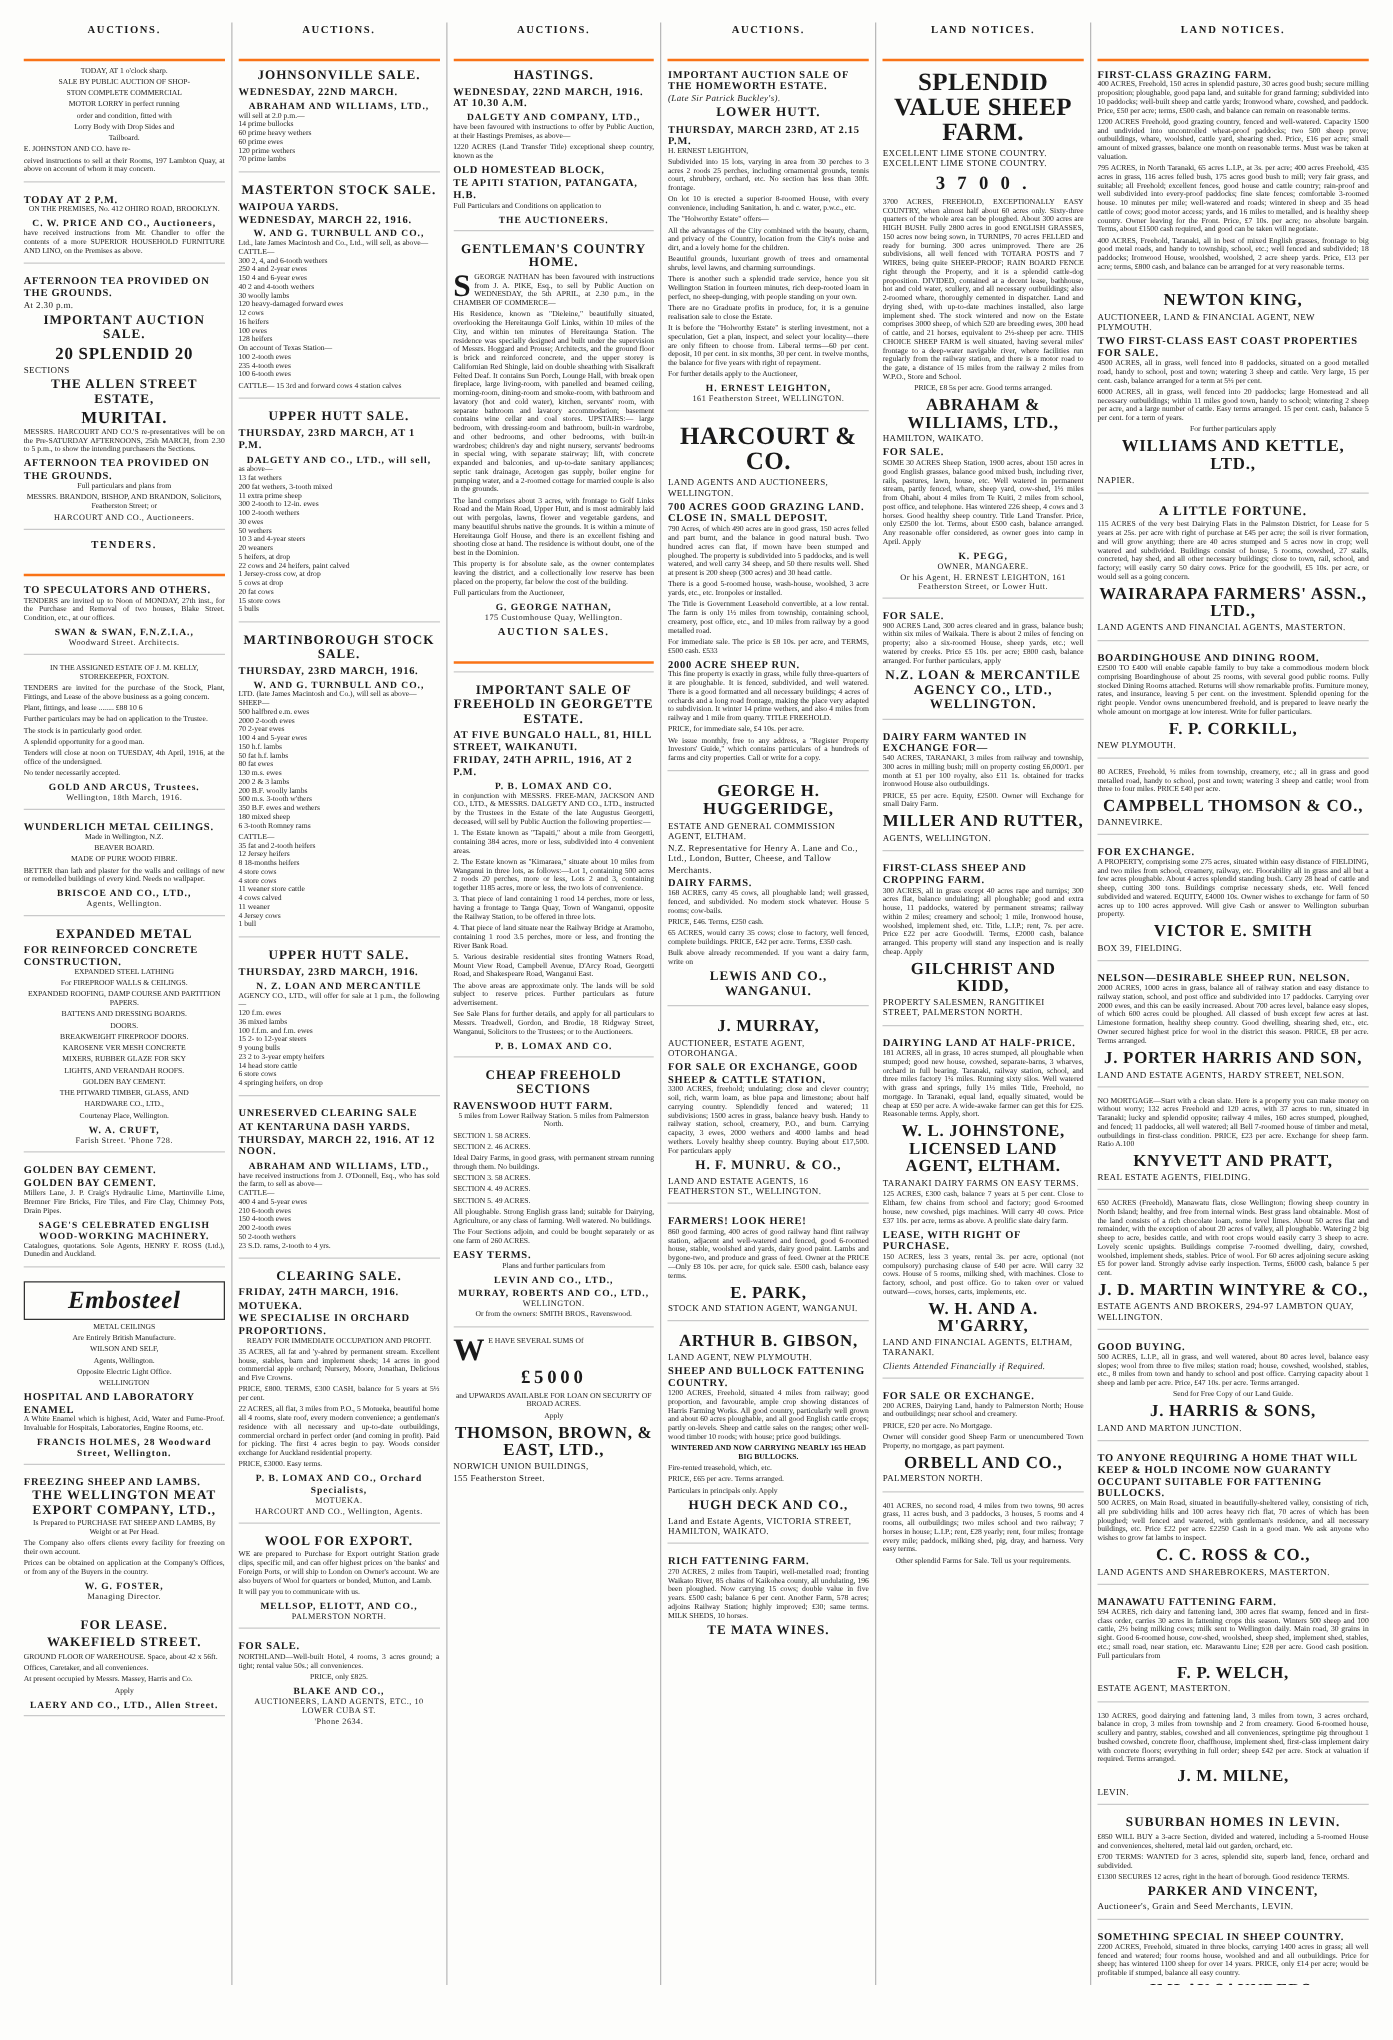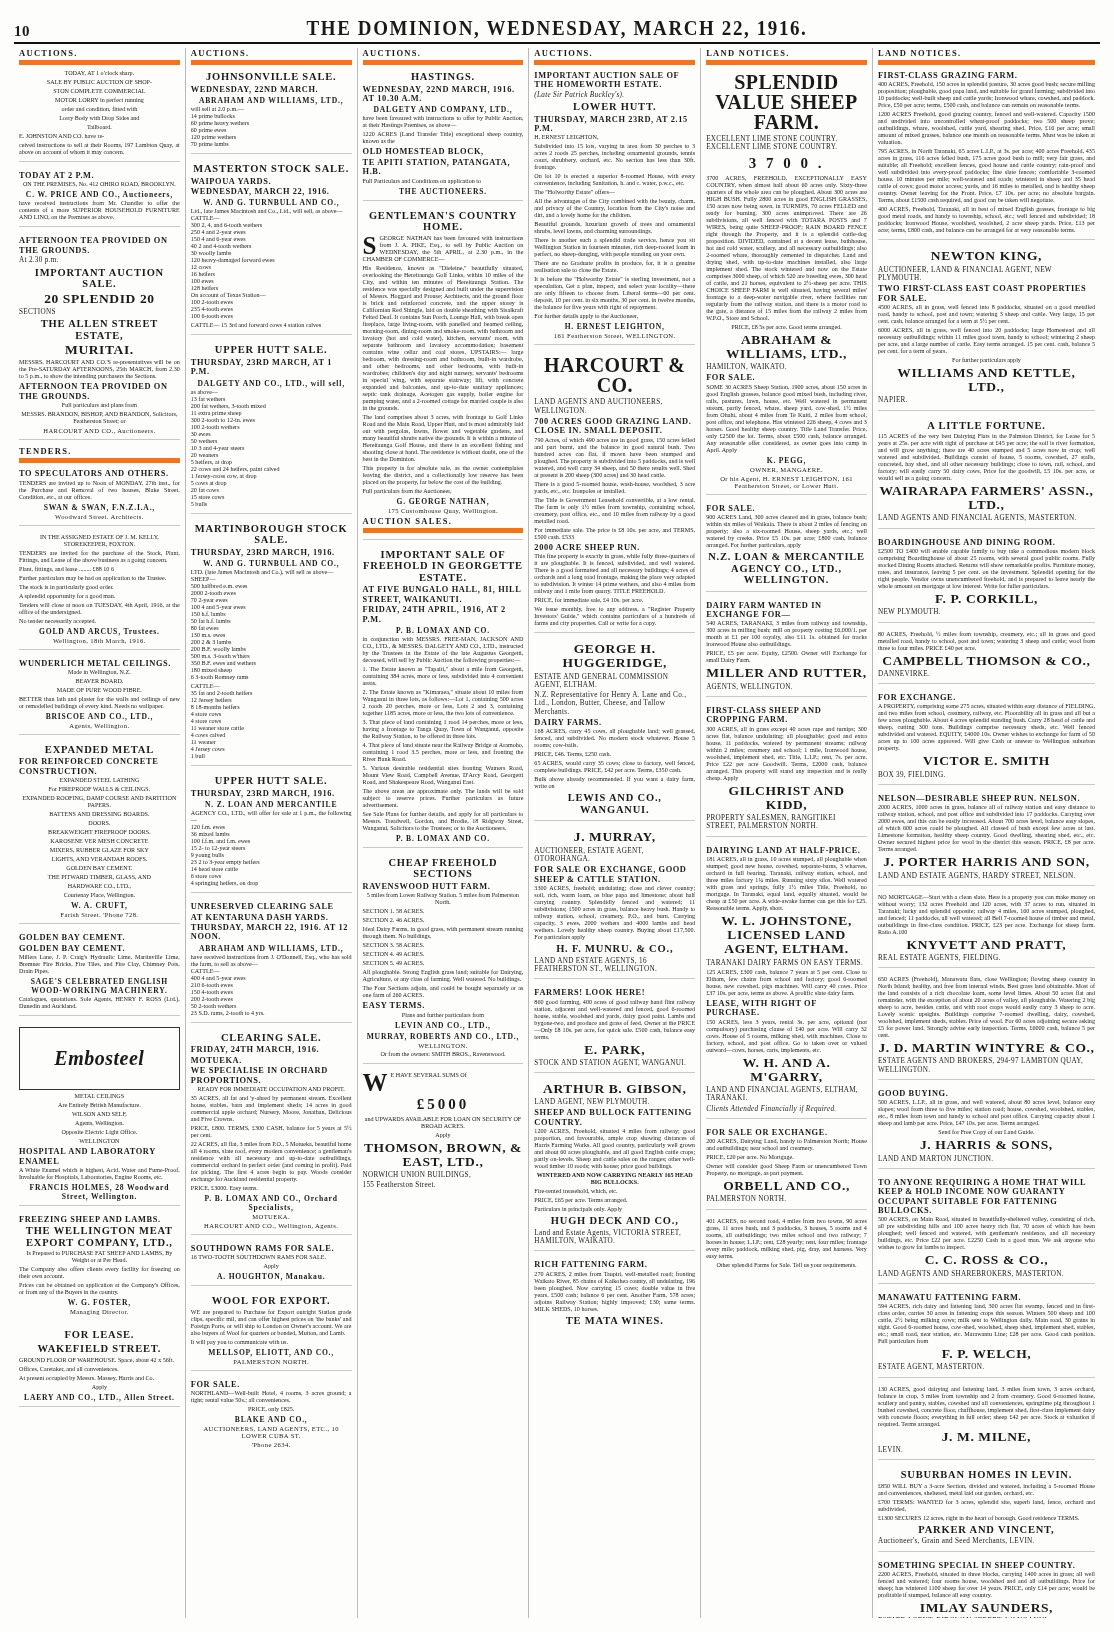--- a/index.html
+++ b/index.html
@@ -51,25 +51,26 @@
   }
   .col{
     flex:1 1 0;
     padding:0 5px;
     border-right:1px solid #b9b9b9;
     overflow:hidden;
   }
   .col:last-child{border-right:none;}
 
   .colhead{
+    text-align:center;
     font-size:8.5px;
     font-weight:bold;
     letter-spacing:1.3px;
-    border-bottom:5px solid #f97316;
-    padding-bottom:2px;
+    border-bottom:2px solid #f97316;
+    padding-bottom:19px;
     margin-bottom:3px;
     text-transform:uppercase;
   }
 
   
   .ad{
     border-bottom:1px solid #c9c9c9;
     padding:2px 0 3px 0;
     margin-bottom:6px;
   }
@@ -147,42 +148,37 @@
     margin:0 0 2px 0;
   }
   .clear{clear:both;}
   .logo-script{
     text-align:center;
     font-family:"Liberation Serif", serif;
     font-style:italic;
     font-weight:bold;
     font-size:20px;
     border:1px solid #333;
-    padding:19px 2px;
+    padding:3px 2px;
     margin:3px 0;
     letter-spacing:0.5px;
   }
   .priceblock{
     text-align:center;
     font-size:15px;
     font-weight:bold;
     letter-spacing:3px;
     margin:3px 0;
   }
 </style>
 </head>
 <body>
 
 <div class="page">
 
-  <div class="masthead">
-    <div class="folio">10</div>
-    <div class="mast-title">THE DOMINION, WEDNESDAY, MARCH 22, 1916.</div>
-    <div class="mast-spacer"></div>
-  </div>
 
   <div class="cols">
 
     <div class="col">
       <div class="colhead">AUCTIONS.</div>
 
       <div class="ad">
         <div class="body sm ctr">TODAY, AT 1 o'clock sharp.</div>
         <div class="body sm ctr">SALE BY PUBLIC AUCTION OF SHOP-</div>
         <div class="body sm ctr">STON COMPLETE COMMERCIAL</div>
@@ -443,26 +439,20 @@
         <div class="body sm ctr">READY FOR IMMEDIATE OCCUPATION AND PROFIT.</div>
         <div class="body sm">35 ACRES, all fat and 'y-ahred by permanent stream. Excellent house, stables, barn and implement sheds; 14 acres in good commercial apple orchard; Nursery, Moore, Jonathan, Delicious and Five Crowns.</div>
         <div class="body sm">PRICE, £800. TERMS, £300 CASH, balance for 5 years at 5½ per cent.</div>
         <div class="body sm">22 ACRES, all flat, 3 miles from P.O., 5 Motueka, beautiful home all 4 rooms, slate roof, every modern convenience; a gentleman's residence with all necessary and up-to-date outbuildings, commercial orchard in perfect order (and coming in profit). Paid for picking. The first 4 acres begin to pay. Woods consider exchange for Auckland residential property.</div>
         <div class="body sm">PRICE, £3000. Easy terms.</div>
         <div class="sig">P. B. LOMAX AND CO., Orchard Specialists,</div>
         <div class="sig2">MOTUEKA.</div>
         <div class="sig2">HARCOURT AND CO., Wellington, Agents.</div>
       </div>
 
-      <div class="ad">
-        <div class="hd3">SOUTHDOWN RAMS FOR SALE.</div>
-        <div class="body sm">16 TWO-TOOTH SOUTHDOWN RAMS FOR SALE.</div>
-        <div class="body sm ctr">Apply</div>
-        <div class="sig">A. HOUGHTON, Manakau.</div>
-      </div>
 
       <div class="ad">
         <div class="hd2">WOOL FOR EXPORT.</div>
         <div class="body sm">WE are prepared to Purchase for Export outright Station grade clips, specific mil, and can offer highest prices on 'the banks' and Foreign Ports, or will ship to London on Owner's account. We are also buyers of Wool for quarters or bonded, Mutton, and Lamb.</div>
         <div class="body sm">It will pay you to communicate with us.</div>
         <div class="sig">MELLSOP, ELIOTT, AND CO.,</div>
         <div class="sig2">PALMERSTON NORTH.</div>
       </div>
 
       <div class="ad noline">

